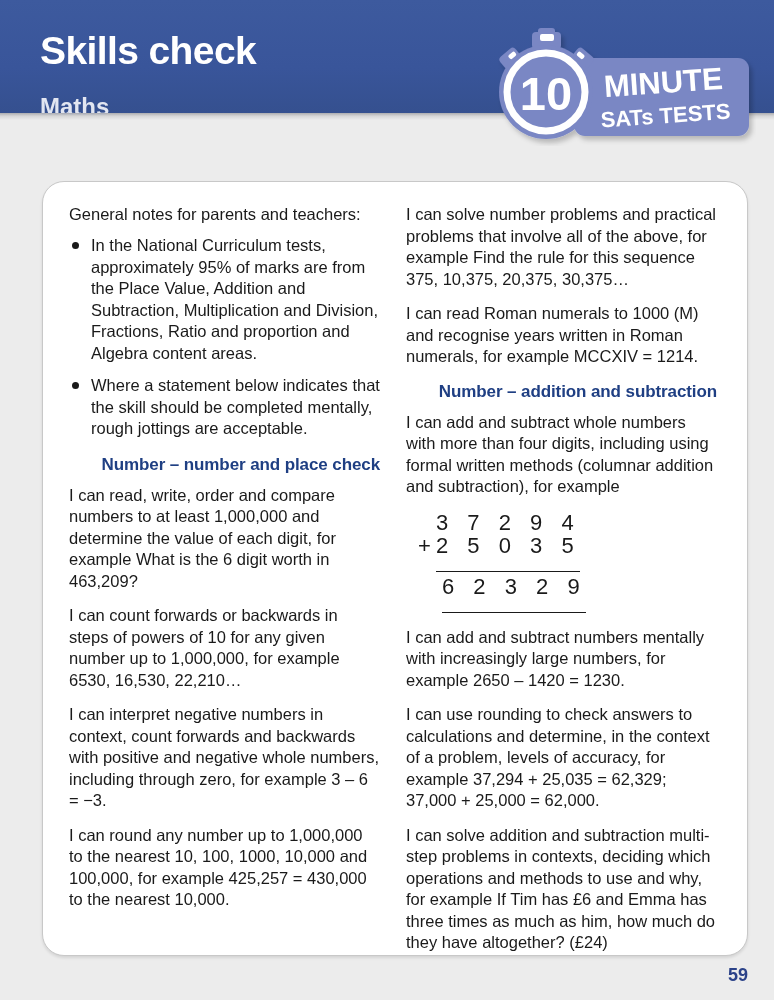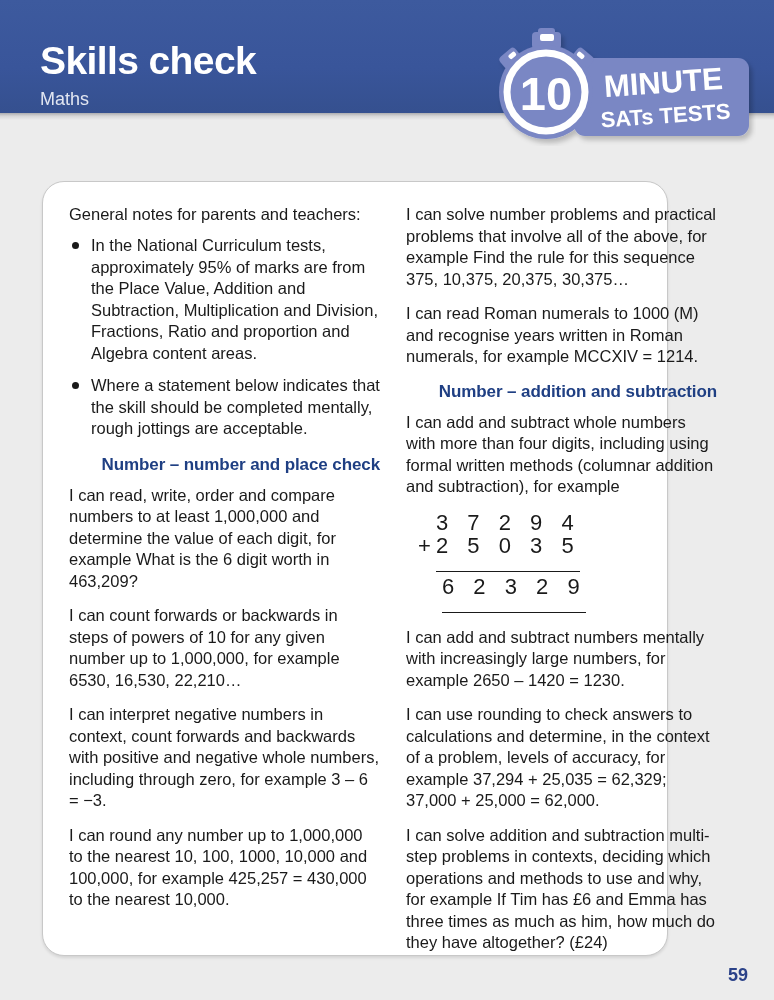--- a/index.html
+++ b/index.html
@@ -29,54 +29,54 @@
   #header-shadow {
     position: absolute;
     left: 0; top: 113px;
     width: 774px;
     height: 7px;
     background: linear-gradient(180deg, rgba(120,120,125,0.55) 0%, rgba(150,150,155,0.25) 45%, rgba(236,236,236,0) 100%);
   }
   #header-title-block {
     position: absolute;
     left: 40px;
-    top: 38px;
+    top: 28px;
   }
   #page-title {
     color: #ffffff;
     font-size: 39px;
     font-weight: bold;
     letter-spacing: -0.6px;
     line-height: 46px;
     white-space: nowrap;
   }
   #page-subtitle {
     color: #e2e6f1;
-    font-size: 18px;
-    font-weight: normal;
+    font-size: 24px;
+    font-weight: bold;
     line-height: 24px;
-    margin-top: 3px;
+    margin-top: 21px;
   }
 
   
   #logo {
     position: absolute;
     left: 486px;
     top: 28px;
     width: 270px;
     height: 118px;
   }
   #logo svg { display: block; }
 
   
   #content-card {
     position: absolute;
     left: 42px;
     top: 181px;
-    width: 626px;
+    width: 706px;
     height: 775px;
     background: #ffffff;
     border: 1px solid #c8c8c8;
     border-radius: 22px;
     box-shadow: 0 2px 3px rgba(0,0,0,0.10);
     padding: 22px 26px 18px 26px;
   }
 
   #columns {
     display: flex;

